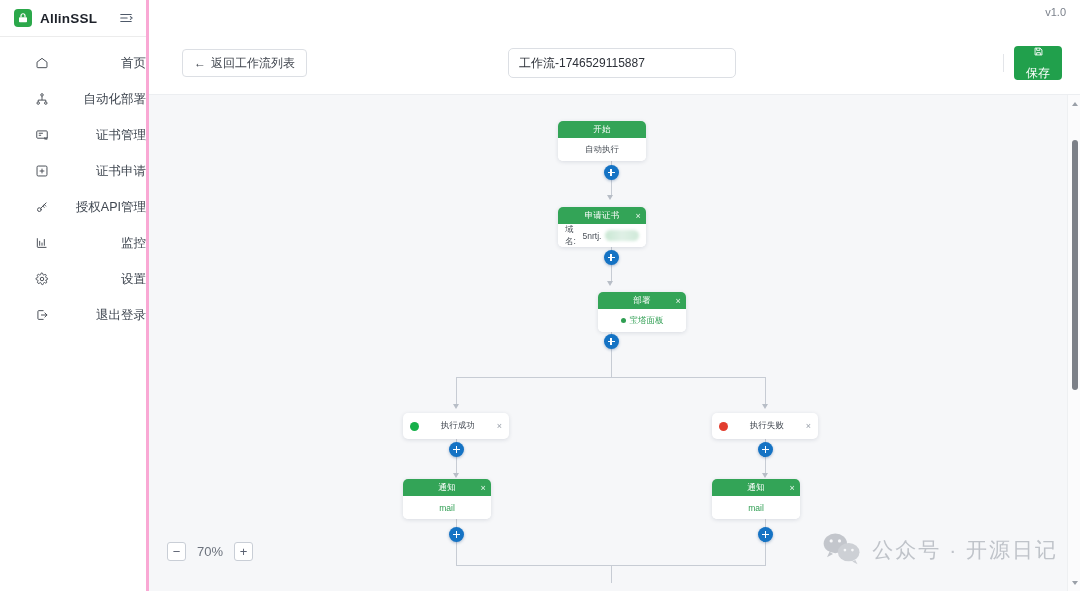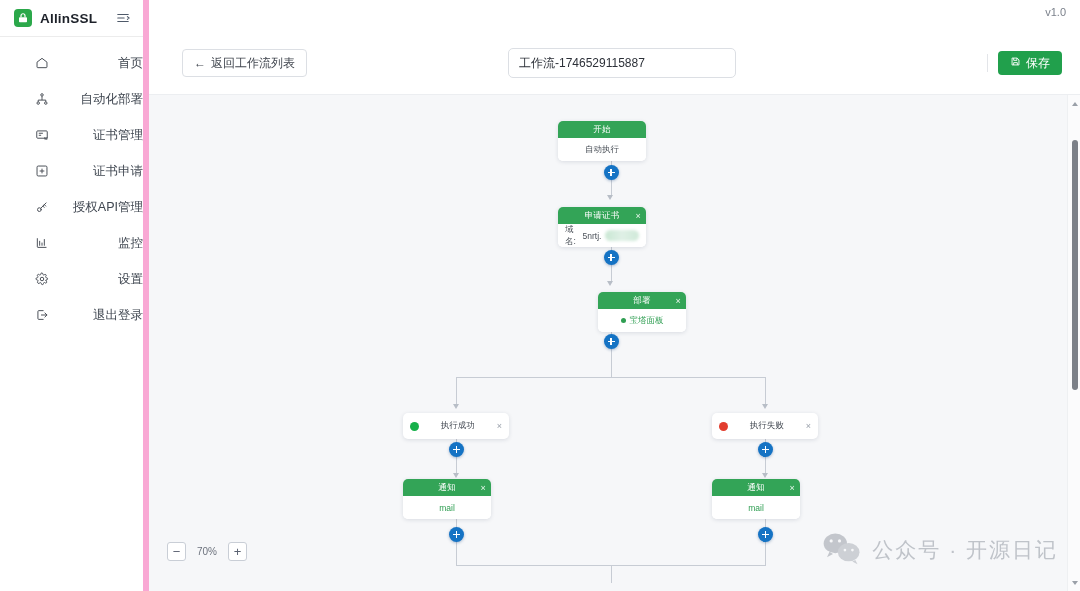--- a/index.html
+++ b/index.html
@@ -8,21 +8,21 @@
     font-family: "Liberation Sans", "DejaVu Sans", sans-serif;
     background: #ffffff;
     overflow: hidden;
   }
   #app { position: relative; width: 1080px; height: 591px; display: flex; }
 
   
   .sidebar {
     width: 149px; height: 591px;
     background: #ffffff;
-    border-right: 6px solid #f9a8d4;
+    border-right: 3px solid #f9a8d4;
     flex: 0 0 149px;
     position: relative;
   }
   .brand-row {
     height: 36px;
     display: flex; align-items: center;
     padding: 0 12px 0 14px;
     gap: 8px;
   }
   .brand-logo {
@@ -83,24 +83,25 @@
     border: 1px solid #dcdfe4; border-radius: 5px;
     padding: 0 10px; font-size: 12px; color: #2c3038;
     font-family: "Liberation Sans", sans-serif;
     background: #fff; outline: none;
   }
   .toolbar-right {
     margin-left: auto; display: flex; align-items: center; gap: 10px;
   }
   .vbar { width: 1px; height: 18px; background: #e3e5e9; }
   .save-btn {
-    height: 24px; padding: 0 12px; border: none; border-radius: 4px;
+    height: 34px; padding: 0 12px; border: none; border-radius: 4px;
     background: #21a04c; color: #fff; font-size: 12px;
     display: inline-flex; align-items: center; gap: 5px; cursor: pointer;
     font-family: "Liberation Sans", sans-serif;
+    flex-direction: column;
   }
 
   
   .canvas {
     position: absolute; left: 0; top: 94px; right: 0; bottom: 0;
     background: #f6f7f9;
     border-top: 1px solid #eceef1;
     overflow: hidden;
   }
   .flow { position: absolute; inset: 0; }
@@ -174,21 +175,21 @@
   .zoom-ctl {
     position: absolute; left: 18px; bottom: 30px;
     display: flex; align-items: center; gap: 11px; z-index: 10;
   }
   .zoom-btn {
     width: 19px; height: 19px; border: 1px solid #c9ced6; border-radius: 3px;
     background: #fff; color: #596070; cursor: pointer;
     display: flex; align-items: center; justify-content: center;
     font-size: 13px; line-height: 1; font-family: "Liberation Sans", sans-serif;
   }
-  .zoom-level { font-size: 10px; color: #6c727d; }
+  .zoom-level { font-size: 13px; color: #6c727d; }
 
   
   .watermark {
     position: absolute; right: 22px; bottom: 22px;
     display: flex; align-items: center; gap: 10px;
     color: #bcc0c6; pointer-events: none; user-select: none; z-index: 9;
   }
   .wm-text { font-size: 21px; letter-spacing: 2px; color: #bfc3c9; white-space: nowrap; }
 
   

